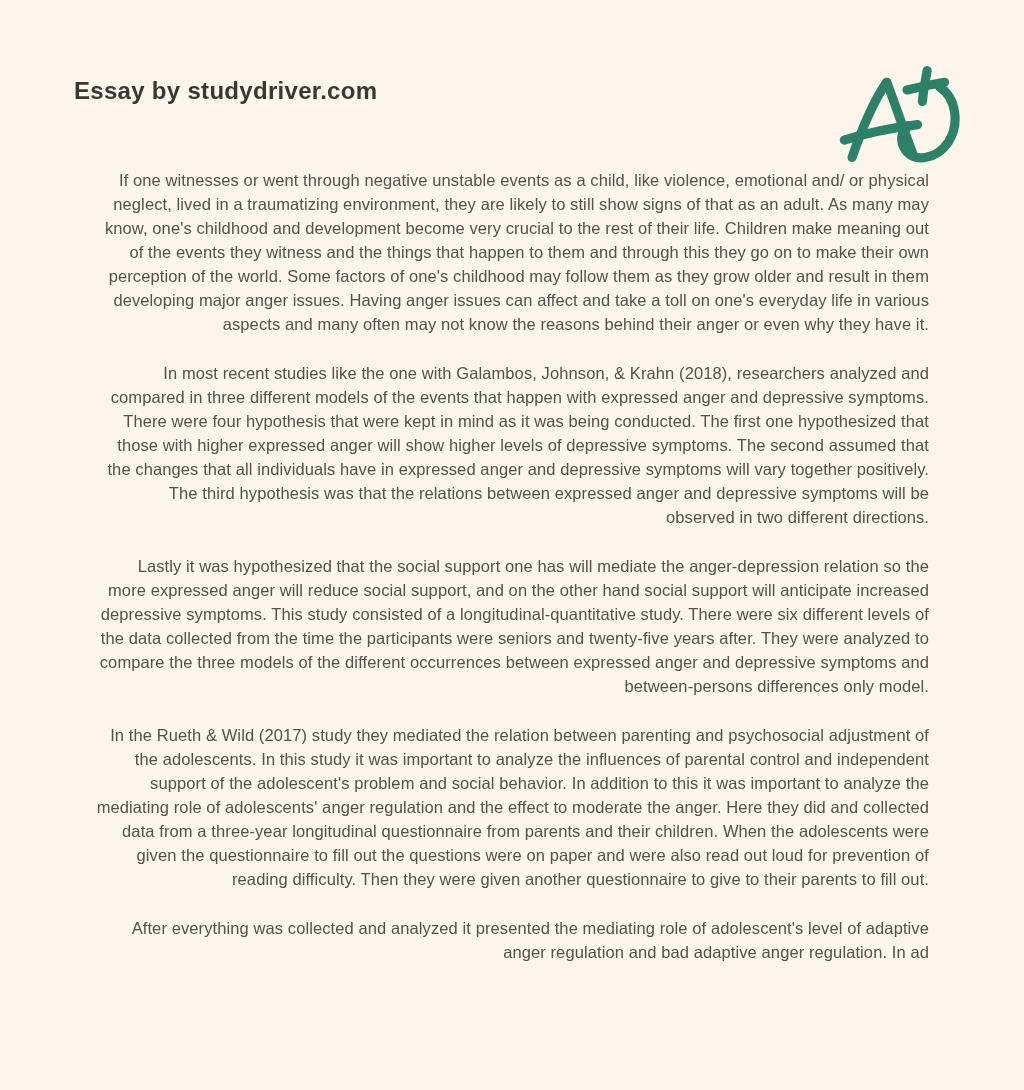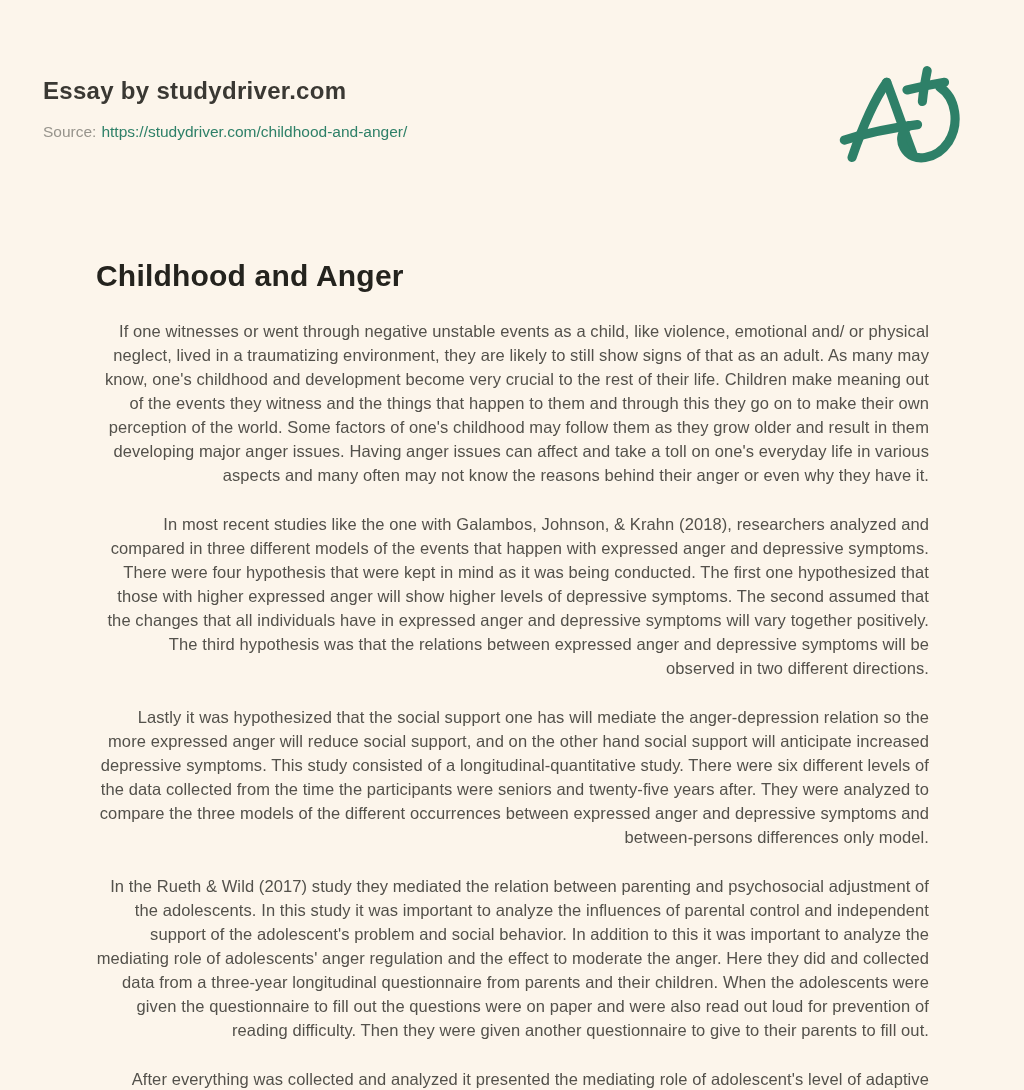--- a/index.html
+++ b/index.html
@@ -21,21 +21,21 @@
   }
   .page {
     position: relative;
     width: 1024px;
     height: 1090px;
   }
   .header {
     display: flex;
     justify-content: space-between;
     align-items: flex-start;
-    padding: 78px 64px 0 43px;
+    padding: 78px 64px 0 74px;
   }
   .header-title {
     margin: 0 0 18px 0;
     font-size: 24px;
     line-height: 26px;
     font-weight: 700;
     letter-spacing: 0.3px;
     color: var(--header-text);
   }
   .source-line {
@@ -77,23 +77,20 @@
   }
 </style>
 </head>
 <body>
 
 <div class="page">
 
   <header class="header">
     <div class="header-left">
       <h2 class="header-title">Essay by studydriver.com</h2>
-      <div class="source-line">
-        <span>Source:</span><a href="#">https://studydriver.com/childhood-and-anger/</a>
-      </div>
     </div>
 
     <div class="logo">
       <svg viewBox="0 0 140 110" fill="none" xmlns="http://www.w3.org/2000/svg">
         <g stroke="var(--accent-green)" stroke-width="9.5" stroke-linecap="round" fill="none">
 
           <path d="M28 99 C38 70 52 38 64 21"></path>
 
           <path d="M64 21 C72 42 83 74 91 95"></path>
 
@@ -103,21 +100,20 @@
 
           <path d="M85 29 C97 26 112 23 124 21"></path>
 
           <path d="M119 26 C136 37 140 64 128 83 C116 101 91 106 82 89 C77 80 80 71 87 66"></path>
         </g>
       </svg>
     </div>
   </header>
 
   <main>
-    <h1 class="essay-title">Childhood and Anger</h1>
     <div class="essay-body">
         <p>If one witnesses or went through negative unstable events as a child, like violence, emotional and/ or physical neglect, lived in a traumatizing environment, they are likely to still show signs of that as an adult. As many may know, one's childhood and development become very crucial to the rest of their life. Children make meaning out of the events they witness and the things that happen to them and through this they go on to make their own perception of the world. Some factors of one's childhood may follow them as they grow older and result in them developing major anger issues. Having anger issues can affect and take a toll on one's everyday life in various aspects and many often may not know the reasons behind their anger or even why they have it.</p>
         <p>In most recent studies like the one with Galambos, Johnson, &amp; Krahn (2018), researchers analyzed and compared in three different models of the events that happen with expressed anger and depressive symptoms. There were four hypothesis that were kept in mind as it was being conducted. The first one hypothesized that those with higher expressed anger will show higher levels of depressive symptoms. The second assumed that the changes that all individuals have in expressed anger and depressive symptoms will vary together positively. The third hypothesis was that the relations between expressed anger and depressive symptoms will be observed in two different directions.</p>
         <p>Lastly it was hypothesized that the social support one has will mediate the anger-depression relation so the more expressed anger will reduce social support, and on the other hand social support will anticipate increased depressive symptoms. This study consisted of a longitudinal-quantitative study. There were six different levels of the data collected from the time the participants were seniors and twenty-five years after. They were analyzed to compare the three models of the different occurrences between expressed anger and depressive symptoms and between-persons differences only model.</p>
         <p>In the Rueth &amp; Wild (2017) study they mediated the relation between parenting and psychosocial adjustment of the adolescents. In this study it was important to analyze the influences of parental control and independent support of the adolescent's problem and social behavior. In addition to this it was important to analyze the mediating role of adolescents' anger regulation and the effect to moderate the anger. Here they did and collected data from a three-year longitudinal questionnaire from parents and their children. When the adolescents were given the questionnaire to fill out the questions were on paper and were also read out loud for prevention of reading difficulty. Then they were given another questionnaire to give to their parents to fill out.</p>
         <p>After everything was collected and analyzed it presented the mediating role of adolescent's level of adaptive anger regulation and bad adaptive anger regulation. In ad</p>
       </div>
   </main>
 
 </div>

